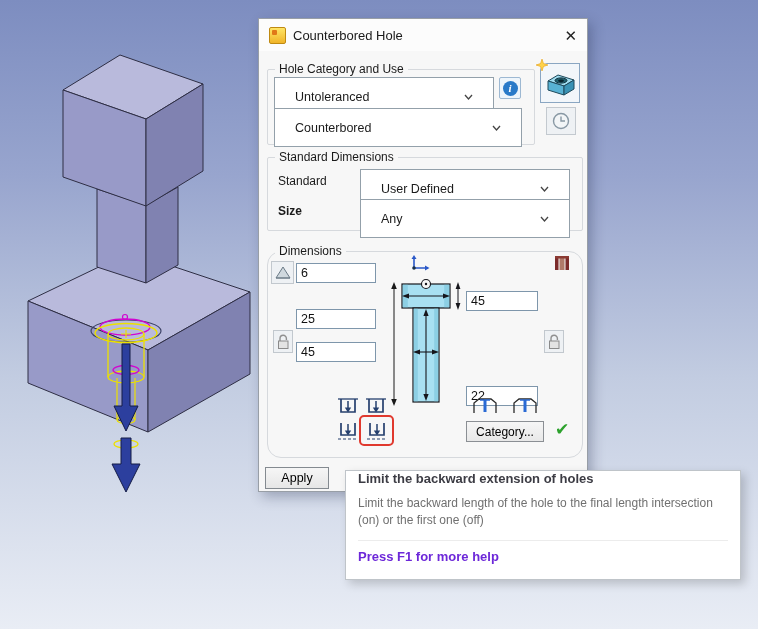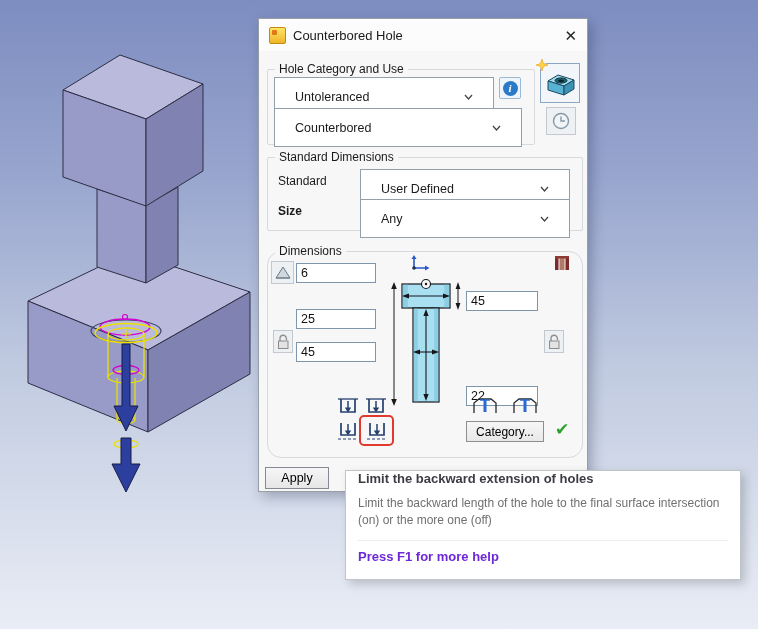--- a/index.html
+++ b/index.html
@@ -315,17 +315,17 @@
       </div>
       <button class="chamfers-btn">Category...</button>
       <span class="check">✔</span>
     </div>
 
     <button class="apply-btn">Apply</button>
   </div>
 
   <div class="tooltip">
     <div class="tt-title">Limit the backward extension of holes</div>
-    <div class="tt-body">Limit the backward length of the hole to the final surface intersection (on) or the more one (off)</div>
+    <div class="tt-body">Limit the backward length of the hole to the final length intersection (on) or the first one (off)</div>
     <div class="tt-help">Press F1 for more help</div>
   </div>
 
 </div>
 
 </body></html>

